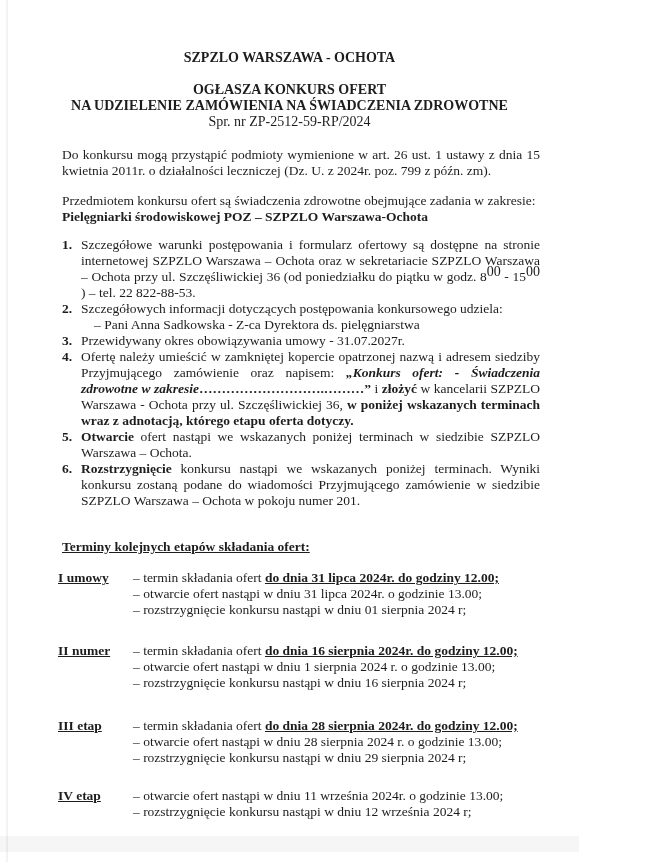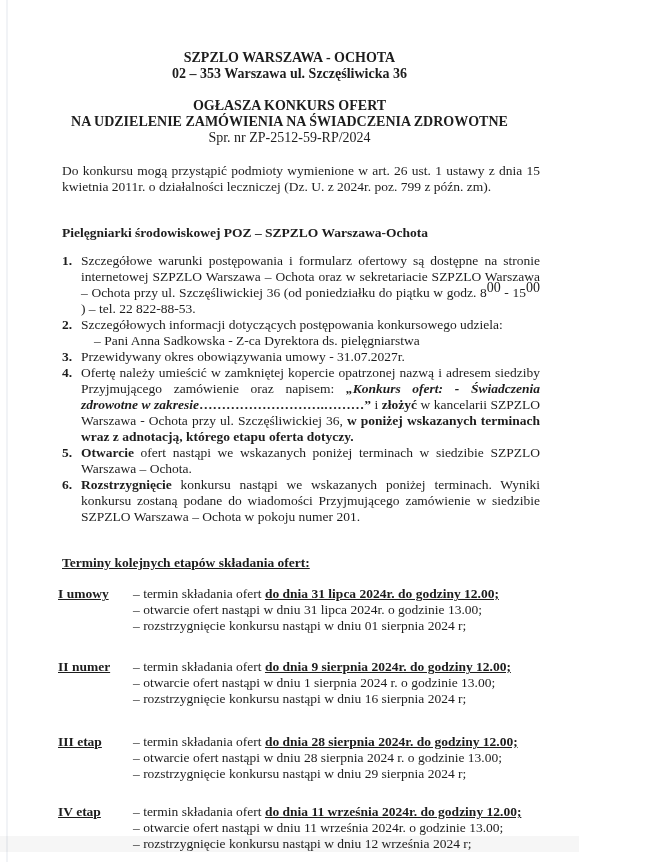--- a/index.html
+++ b/index.html
@@ -102,32 +102,31 @@
   .stage:nth-of-type(3) { margin-bottom: 22px; }
 </style>
 </head>
 <body>
 
 <div class="page">
   <div class="scan-edge-left"></div>
 
   <div class="header">
     <div>SZPZLO WARSZAWA - OCHOTA</div>
-    <div>02 – 353 Warszawa ul. Szczęśliwicka 36</div>
     <div class="header-gap"></div>
     <div>OGŁASZA KONKURS OFERT</div>
     <div>NA UDZIELENIE ZAMÓWIENIA NA ŚWIADCZENIA ZDROWOTNE</div>
     <div class="case-no">Spr. nr ZP-2512-59-RP/2024</div>
   </div>
 
   <div class="bodytext">
 
     <div class="para p-intro">Do konkursu mogą przystąpić podmioty wymienione w art. 26 ust. 1 ustawy z dnia 15 kwietnia 2011r. o działalności leczniczej (Dz. U. z 2024r. poz. 799 z późn. zm).</div>
 
-    <div class="para p-subject"><br><span class="bold">Pielęgniarki środowiskowej POZ – SZPZLO Warszawa-Ochota</span></div>
+    <div class="para p-subject"><span>Przedmiotem konkursu ofert są świadczenia zdrowotne obejmujące zadania w zakresie:</span><br><span class="bold">Pielęgniarki środowiskowej POZ – SZPZLO Warszawa-Ochota</span></div>
 
     <div class="list">
 
       <div class="list-item">
         <span class="li-num">1.</span>
         <div class="li-text"><span>Szczegółowe warunki postępowania i formularz ofertowy są dostępne na stronie internetowej SZPZLO Warszawa – Ochota oraz w sekretariacie SZPZLO Warszawa – Ochota przy ul. Szczęśliwickiej 36 (od poniedziałku do piątku w godz. 8</span><sup class="hrs">00</sup><span> - 15</span><sup class="hrs">00</sup><span> ) – tel. 22 822-88-53.</span></div>
       </div>
 
       <div class="list-item">
         <span class="li-num">2.</span>
@@ -165,39 +164,38 @@
         <div class="stage-lines">
           <div class="stage-line"><span>– termin składania ofert </span><span class="bu">do dnia 31 lipca 2024r. do godziny 12.00;</span></div>
           <div class="stage-line">– otwarcie ofert nastąpi  w dniu 31 lipca 2024r. o godzinie 13.00;</div>
           <div class="stage-line">– rozstrzygnięcie konkursu nastąpi w dniu  01 sierpnia 2024 r;</div>
         </div>
       </div>
 
       <div class="stage">
         <div class="stage-label">II numer</div>
         <div class="stage-lines">
-          <div class="stage-line"><span>– termin składania ofert </span><span class="bu">do dnia 9 sierpnia 2024r. do godziny 12.00;</span></div>
+          <div class="stage-line"><span>– termin składania ofert </span><span class="bu">do dnia 16 sierpnia 2024r. do godziny 12.00;</span></div>
           <div class="stage-line">– otwarcie ofert nastąpi  w dniu  1 sierpnia 2024 r. o godzinie 13.00;</div>
           <div class="stage-line">– rozstrzygnięcie konkursu nastąpi w dniu 16 sierpnia 2024 r;</div>
         </div>
       </div>
 
       <div class="stage">
         <div class="stage-label">III etap</div>
         <div class="stage-lines">
           <div class="stage-line"><span>– termin składania ofert </span><span class="bu">do dnia 28 sierpnia 2024r. do godziny 12.00;</span></div>
           <div class="stage-line">– otwarcie ofert nastąpi  w dniu 28 sierpnia  2024 r. o godzinie 13.00;</div>
           <div class="stage-line">– rozstrzygnięcie konkursu nastąpi w dniu  29 sierpnia 2024 r;</div>
         </div>
       </div>
 
       <div class="stage">
         <div class="stage-label">IV etap</div>
         <div class="stage-lines">
-          <div class="stage-line"><span>– termin składania ofert </span><span class="bu">do dnia 11 września 2024r. do godziny 12.00;</span></div>
           <div class="stage-line">– otwarcie ofert nastąpi  w dniu 11 września 2024r. o godzinie 13.00;</div>
           <div class="stage-line">– rozstrzygnięcie konkursu nastąpi w dniu  12 września 2024 r;</div>
         </div>
       </div>
 
     </div>
 
   </div>
 
   <div class="scan-band-bottom"></div>

